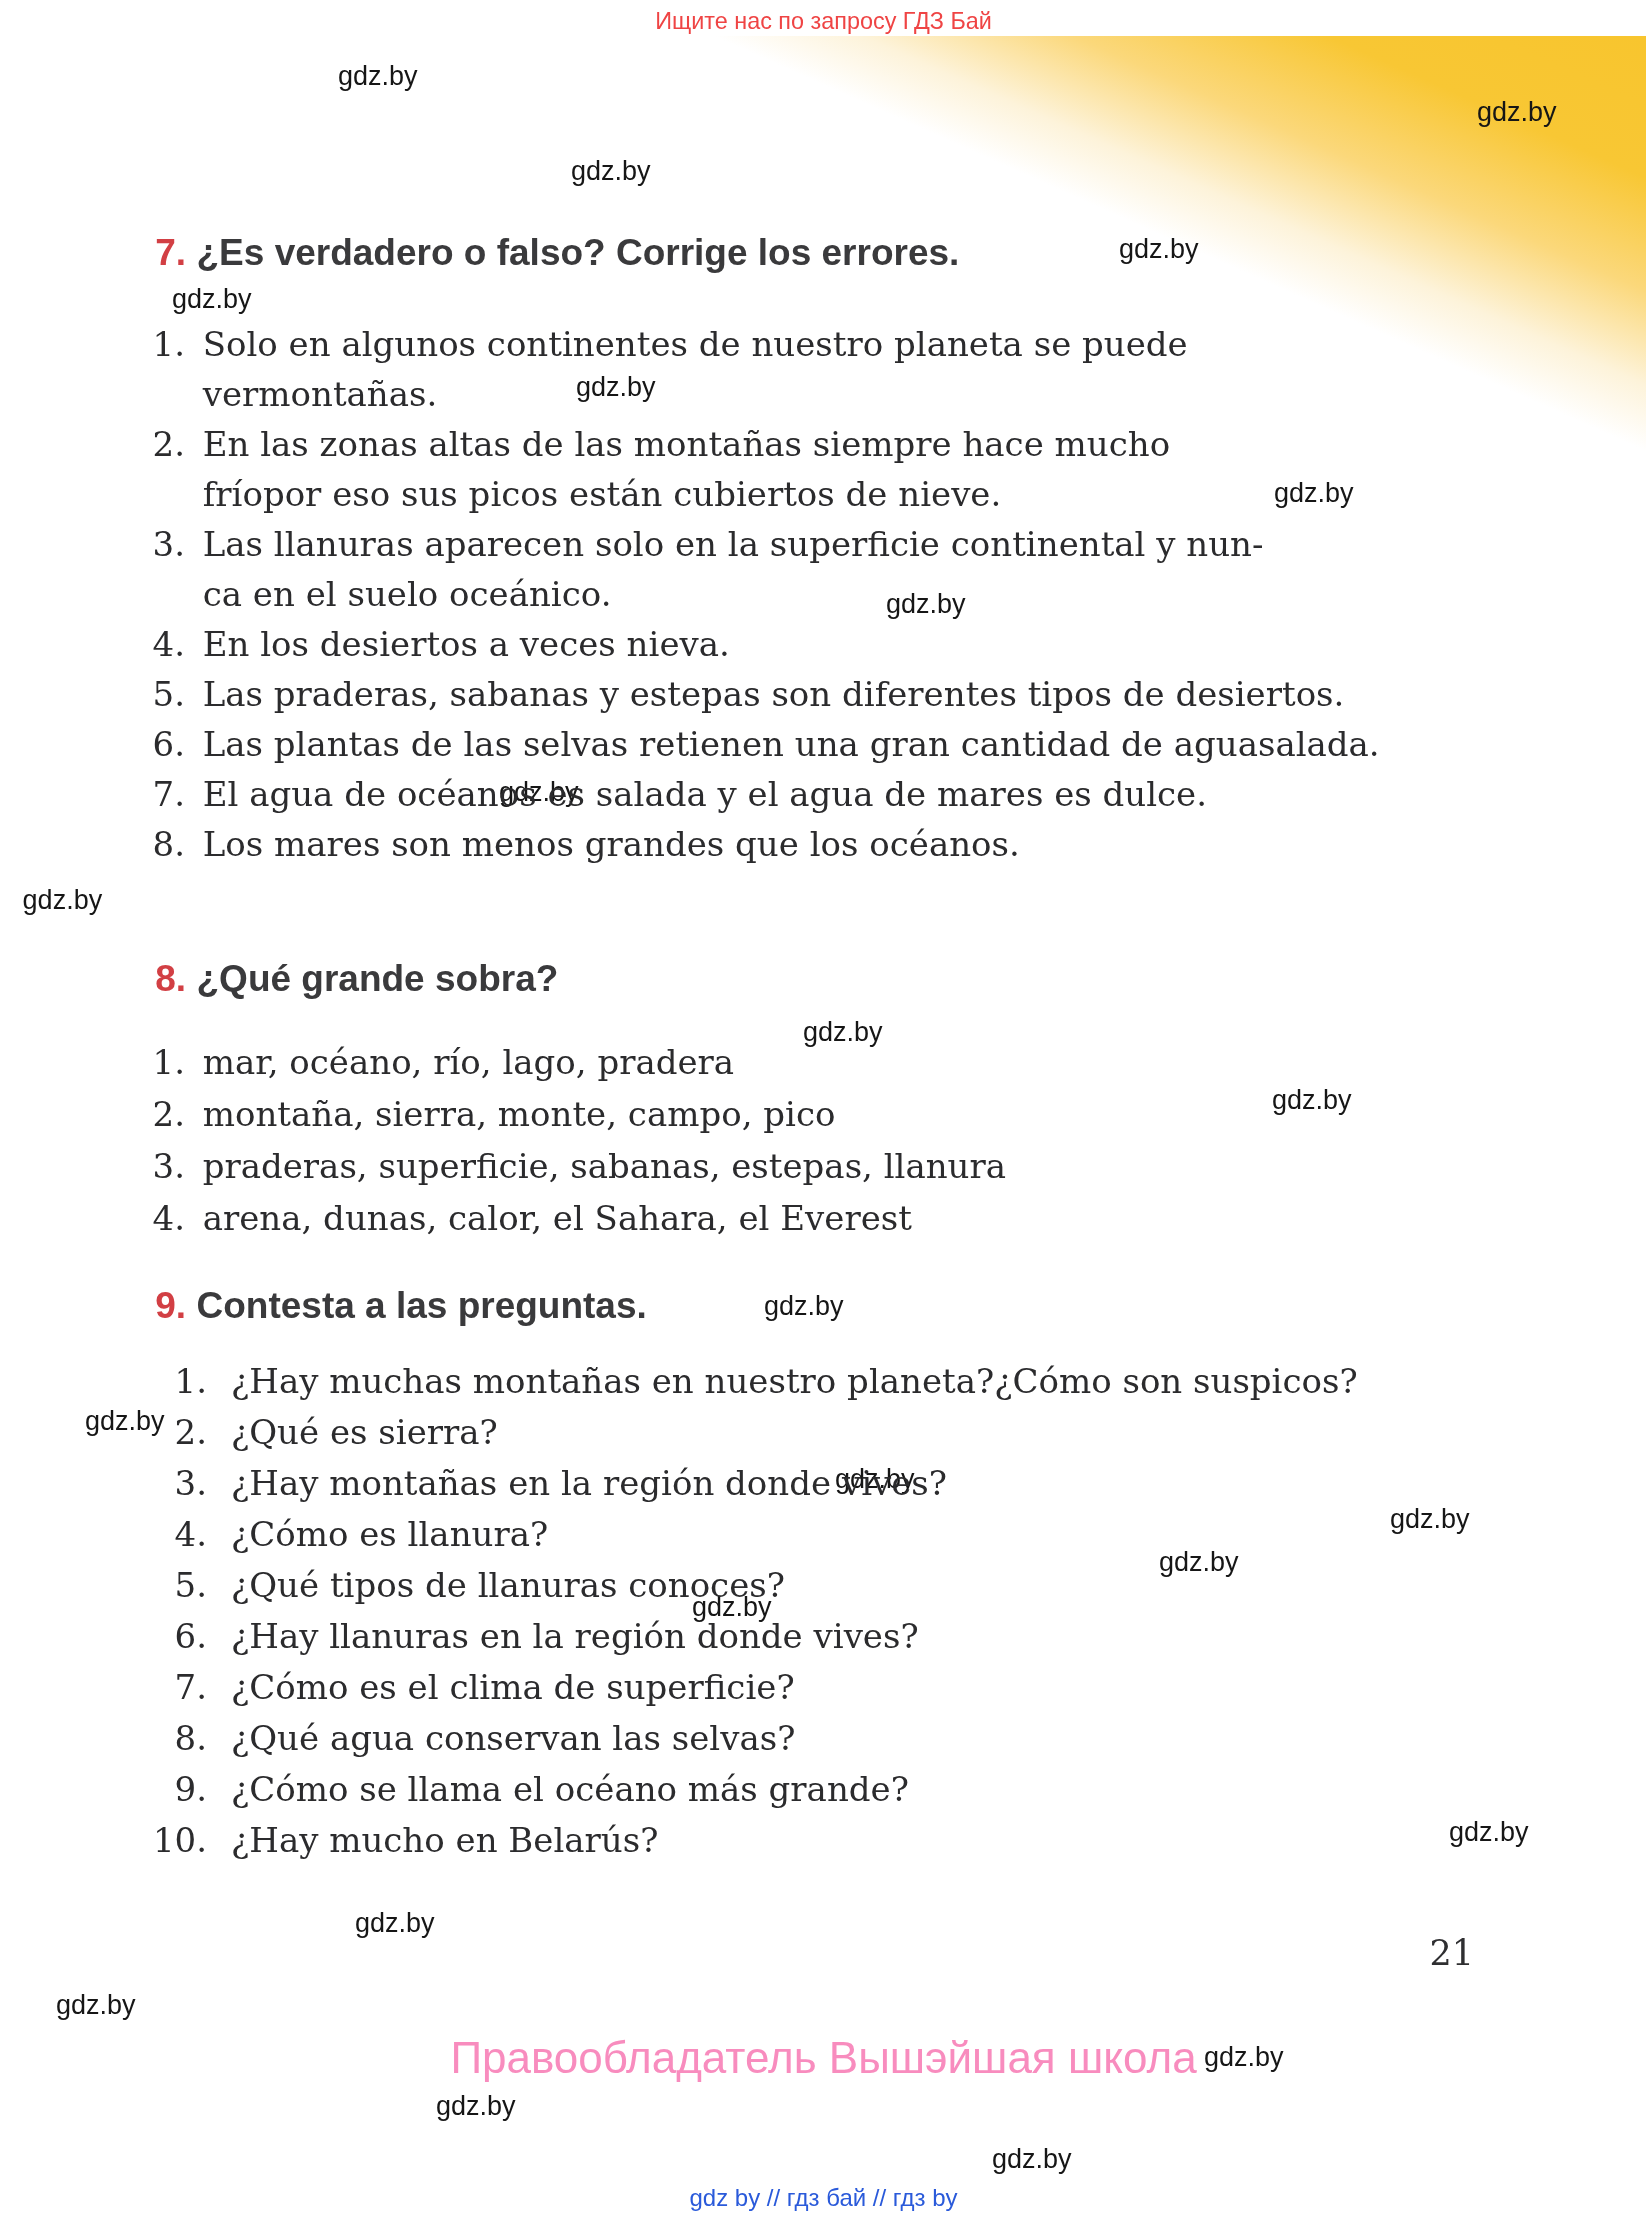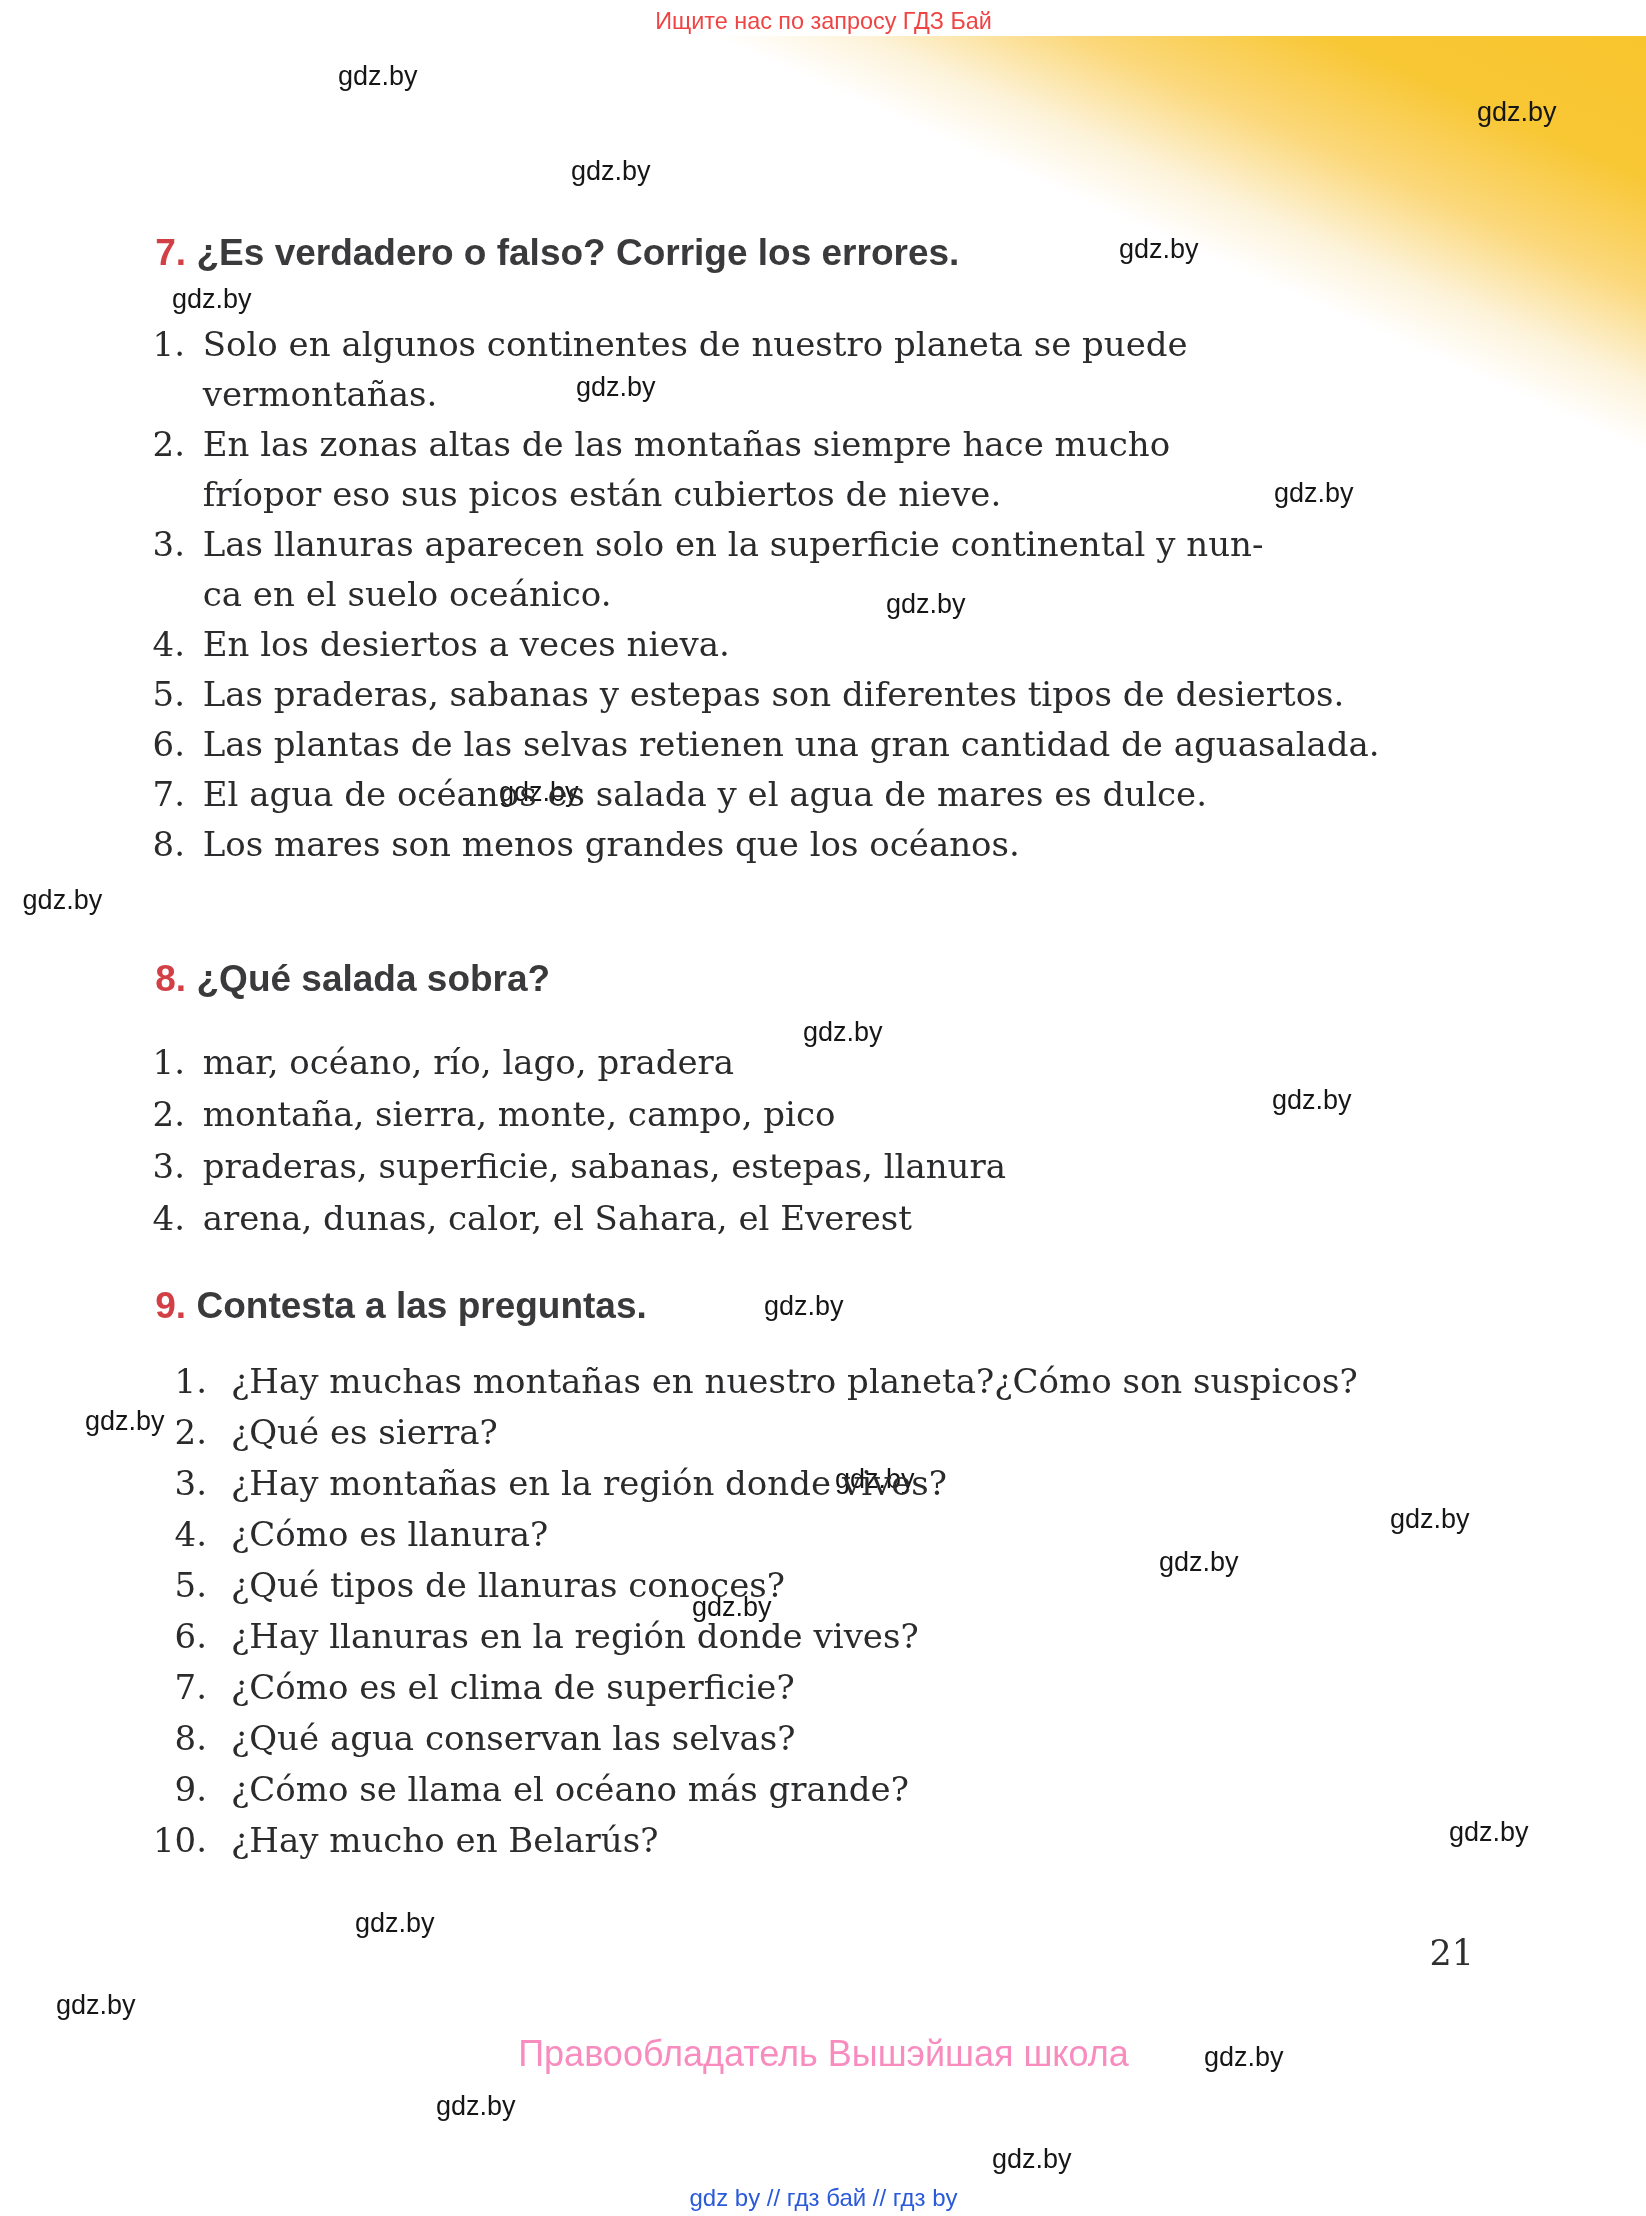--- a/index.html
+++ b/index.html
@@ -55,21 +55,21 @@
   .fill{text-align:justify;text-align-last:justify;white-space:normal;}
   
   .pageno{
     position:absolute;top:1933px;left:1353px;width:121px;text-align:right;
     font-size:35px;color:#2f2f31;
   }
   
   .copyright{
     position:absolute;top:2033px;left:0;width:100%;text-align:center;
     font-family:"Liberation Sans","DejaVu Sans",sans-serif;
-    font-size:36px;color:#f88cbe;
+    font-size:44px;color:#f88cbe;
   }
   .links{
     position:absolute;top:2184px;left:0;width:100%;text-align:center;
     font-family:"Liberation Sans","DejaVu Sans",sans-serif;
     font-size:24px;color:#2a5ada;cursor:pointer;
   }
 </style>
 </head>
 <body>
 
@@ -138,21 +138,21 @@
       <span class="txt"><span class="line">El agua de océanos es salada y el agua de mares es dulce.</span></span>
     </div>
     <div class="item">
       <span class="num">8.</span>
       <span class="txt"><span class="line">Los mares son menos grandes que los océanos.</span></span>
     </div>
   </div>
 
   <div class="ex-head" style="top:958px">
     <span class="hnum">8.</span>
-    <span>¿Qué salada sobra?</span>
+    <span>¿Qué grande sobra?</span>
   </div>
   <div class="ex-list ex8" style="top:1036px">
     <div class="item">
       <span class="num">1.</span>
       <span class="txt"><span class="line">mar, océano, río, lago, pradera</span></span>
     </div>
     <div class="item">
       <span class="num">2.</span>
       <span class="txt"><span class="line">montaña, sierra, monte, campo, pico</span></span>
     </div>

